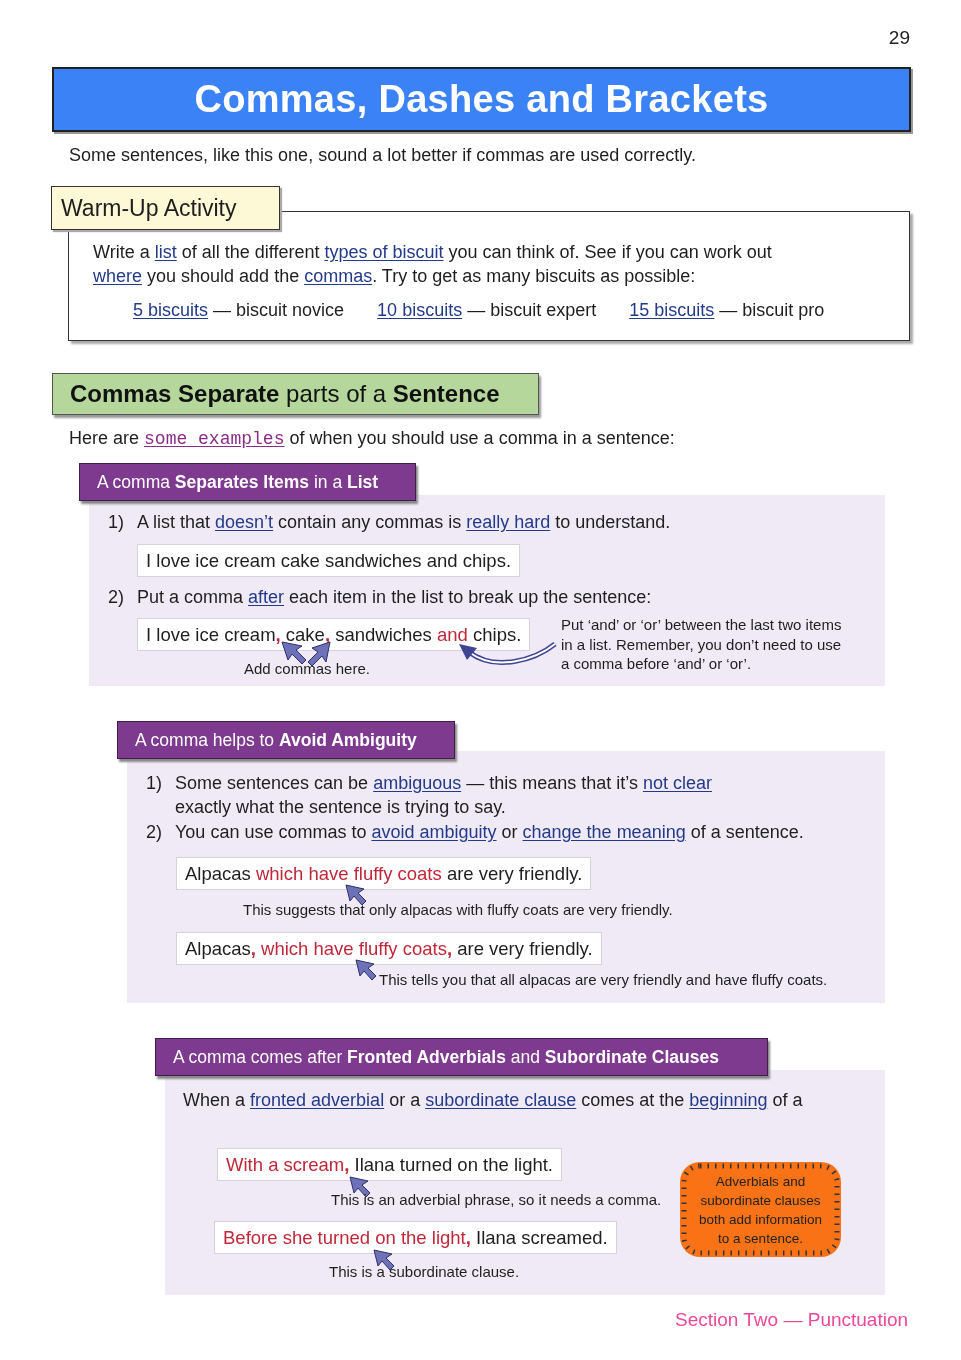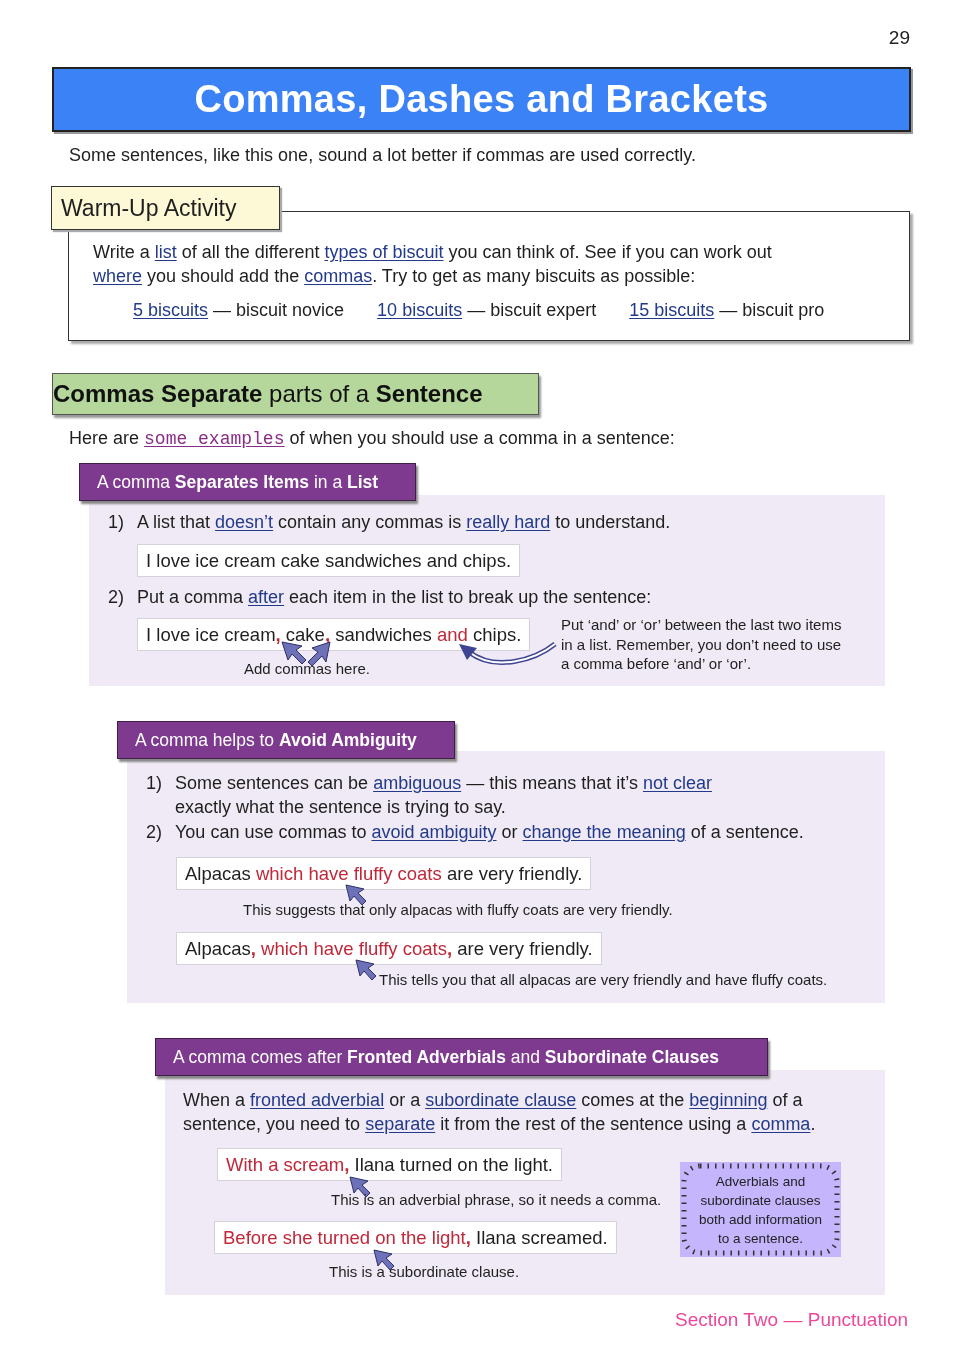--- a/index.html
+++ b/index.html
@@ -25,21 +25,21 @@
                 box-shadow: 3px 3px 2px #aaa; background: #fff; }
   #warmup-tab { left: 51px; top: 186px; height: 42px; width: 227px; background: #fdf8d6;
                 border: 1.5px solid #333; box-shadow: 2px 2px 1px #aaa; z-index: 2; }
   #warmup-tab .t { font-size: 23px; line-height: 42px; padding-left: 9px; border-radius: 21px; }
   #warmup-text { left: 93px; top: 240px; width: 790px; font-size: 18px; line-height: 24px; z-index: 3; }
   #warmup-levels { left: 133px; top: 300px; font-size: 18px; display: flex; z-index: 3; }
   #warmup-levels .lvl { margin-right: 33px; }
 
   #sec-head { left: 52px; top: 373px; width: 485px; height: 40px; background: #b6d79c;
               border: 1.5px solid #555; box-shadow: 2px 3px 2px #999; }
-  #sec-head .t { font-size: 24px; line-height: 40px; color: #111; }
+  #sec-head .t { font-size: 24px; line-height: 40px; padding-left: 17px; color: #111; }
   #sec-head b { font-weight: bold; }
 
   #examples-intro { left: 69px; top: 428px; font-size: 18px; }
 
   .panel { background: #efeaf5; }
   .purple-tab { background: #7e3a8e; color: #fff; border: 1.5px solid #3e1f48;
                 box-shadow: 2px 3px 2px #888; font-size: 17.5px; z-index: 2; }
   .purple-tab .t { padding-left: 17px; white-space: nowrap; }
 
   #p1 { left: 89px; top: 495px; width: 796px; height: 191px; }
@@ -49,22 +49,22 @@
   .sent-box { background: #fff; border: 1.5px solid #d6d2dc; font-size: 18.5px;
               padding: 0 8px; height: 31px; line-height: 31px; white-space: nowrap; }
   .note { font-size: 15px; }
 
   #p2 { left: 127px; top: 751px; width: 758px; height: 252px; }
   #tab2 { left: 117px; top: 721px; width: 336px; height: 36px; line-height: 36px; }
 
   #p3 { left: 165px; top: 1070px; width: 720px; height: 225px; }
   #tab3 { left: 155px; top: 1038px; width: 611px; height: 36px; line-height: 36px; }
 
-  #callout { left: 680px; top: 1162px; width: 161px; height: 95px; background: #c4b5fd;
-             border-radius: 0; }
+  #callout { left: 680px; top: 1162px; width: 161px; height: 95px; background: #f97316;
+             border-radius: 20px; }
   #callout .t { position: absolute; left: 0; right: 0; top: 10px; text-align: center;
                 font-size: 13.5px; line-height: 19px; color: #222; }
 
   #footer { left: 675px; top: 1309px; font-size: 19px; color: #ec4899; }
   svg.arrow { position: absolute; overflow: visible; }
 </style>
 </head>
 <body>
 
 <div class="abs" id="page-num">29</div>
@@ -170,21 +170,20 @@
 </svg>
 <div class="abs note" style="left:379px; top:971px;">This tells you that all alpacas are very friendly and have fluffy coats.</div>
 
 <div class="abs panel" id="p3"></div>
 <div class="abs purple-tab" id="tab3">
   <div class="t"><span>A comma comes after </span><b>Fronted Adverbials</b><span> and </span><b>Subordinate Clauses</b></div>
 </div>
 
 <div class="abs li" style="left:183px; top:1088px; width:690px; line-height:24px;">
   <div><span>When a </span><span class="u blue">fronted adverbial</span><span> or a </span><span class="u blue">subordinate clause</span><span> comes at the </span><span class="u blue">beginning</span><span> of a</span></div>
-  <div><span>sentence, you need to </span><span class="u blue">separate</span><span> it from the rest of the sentence using a </span><span class="u blue">comma</span><span>.</span></div>
 </div>
 
 <div class="abs sent-box" style="left:217px; top:1148px;">
   <span class="red">With a scream</span><span class="redc">,</span><span> Ilana turned on the light.</span>
 </div>
 <svg class="arrow" style="left:348px; top:1175px;" width="26" height="24">
   <path d="M2 2 L6 18 L10 13 L18 22 L22 18 L14 10 L20 6 Z" fill="#6d72b8" stroke="#2e2f6a" stroke-width="1"></path>
 </svg>
 <div class="abs note" style="left:292px; top:1191px;margin-left:39px;">This is an adverbial phrase, so it needs a comma.</div>
 

